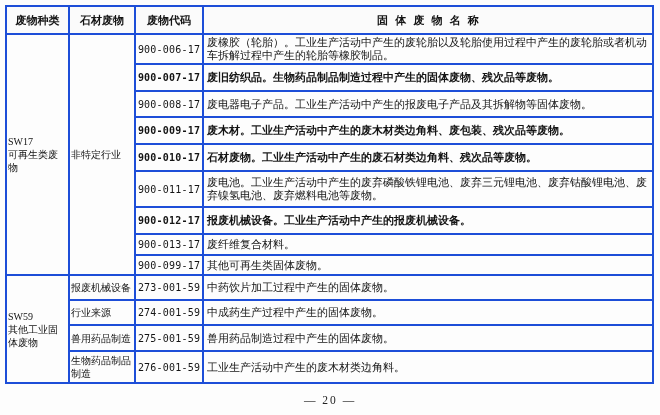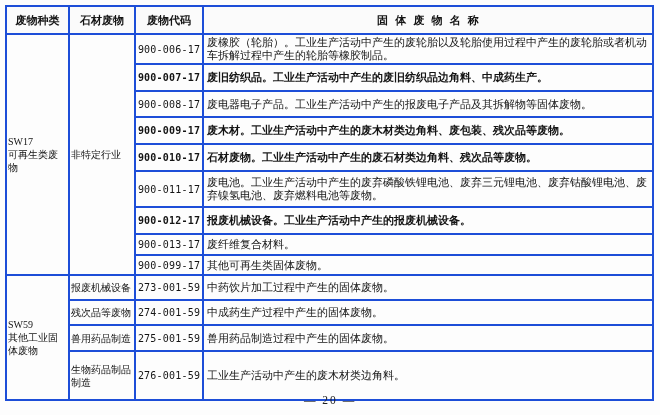--- a/index.html
+++ b/index.html
@@ -52,21 +52,21 @@
     padding:1px 3px;
     text-align:left;
   }
 
   col.c-cat  { width:63px; }
   col.c-src  { width:66px; }
   col.c-code { width:68px; }
 
   tr.h30 { height:30px; } tr.h27 { height:27px;font-weight:bold; } tr.h26 { height:26px; }
   tr.h36 { height:36px; } tr.h21 { height:21px; } tr.h20 { height:20px;padding-left:48px; }
-  tr.h25 { height:25px; } tr.h32 { height:49px; }
+  tr.h25 { height:25px; } tr.h32 { height:32px; }
 
   .page-number {
     position:absolute; left:0; top:394px; width:660px;
     text-align:center;
     font-size:11.5px;
     letter-spacing:2px;
     color:#222;
   }
 </style>
 </head>
@@ -94,21 +94,21 @@
       <td class="cat-cell" rowspan="9">
         <div>SW17</div>
         <div>可再生类废物</div>
       </td>
       <td class="src-cell" rowspan="9">非特定行业</td>
       <td class="code-cell">900-006-17</td>
       <td class="name-cell">废橡胶（轮胎）。工业生产活动中产生的废轮胎以及轮胎使用过程中产生的废轮胎或者机动车拆解过程中产生的轮胎等橡胶制品。</td>
     </tr>
     <tr class="h27">
       <td class="code-cell">900-007-17</td>
-      <td class="name-cell">废旧纺织品。工业生产活动中产生的废旧纺织品边角料、中成药生产。</td>
+      <td class="name-cell">废旧纺织品。生物药品制品制造过程中产生的固体废物、残次品等废物。</td>
     </tr>
     <tr class="h26">
       <td class="code-cell">900-008-17</td>
       <td class="name-cell">废电器电子产品。工业生产活动中产生的报废电子产品及其拆解物等固体废物。</td>
     </tr>
     <tr class="h27">
       <td class="code-cell">900-009-17</td>
       <td class="name-cell">废木材。工业生产活动中产生的废木材类边角料、废包装、残次品等废物。</td>
     </tr>
     <tr class="h27">
@@ -135,21 +135,21 @@
     <tr class="h25">
       <td class="cat-cell" rowspan="4">
         <div>SW59</div>
         <div>其他工业固体废物</div>
       </td>
       <td class="src-cell">报废机械设备</td>
       <td class="code-cell">273-001-59</td>
       <td class="name-cell">中药饮片加工过程中产生的固体废物。</td>
     </tr>
     <tr class="h25">
-      <td class="src-cell">残次品等废物</td>
+      <td class="src-cell">行业来源</td>
       <td class="code-cell">274-001-59</td>
       <td class="name-cell">中成药生产过程中产生的固体废物。</td>
     </tr>
     <tr class="h26">
       <td class="src-cell">兽用药品制造</td>
       <td class="code-cell">275-001-59</td>
       <td class="name-cell">兽用药品制造过程中产生的固体废物。</td>
     </tr>
     <tr class="h32">
       <td class="src-cell">生物药品制品制造</td>

